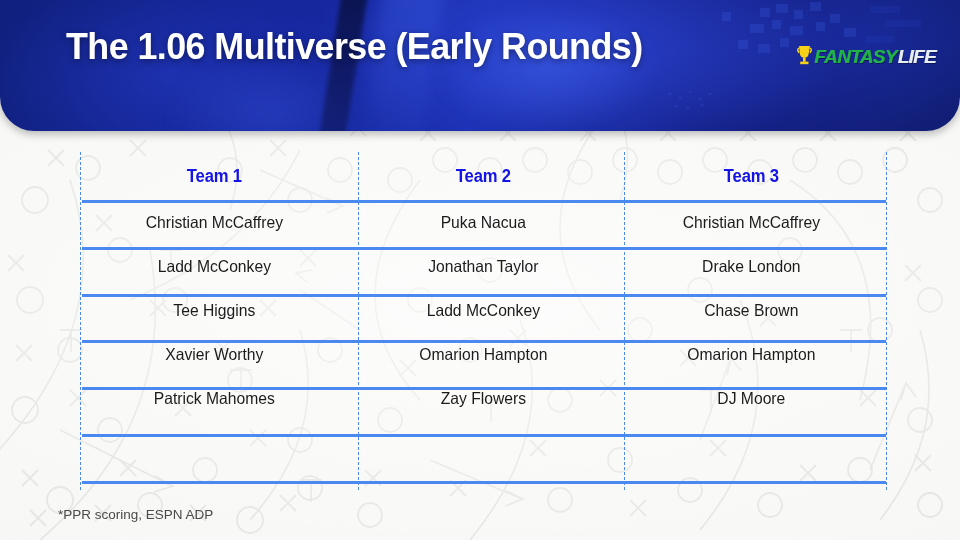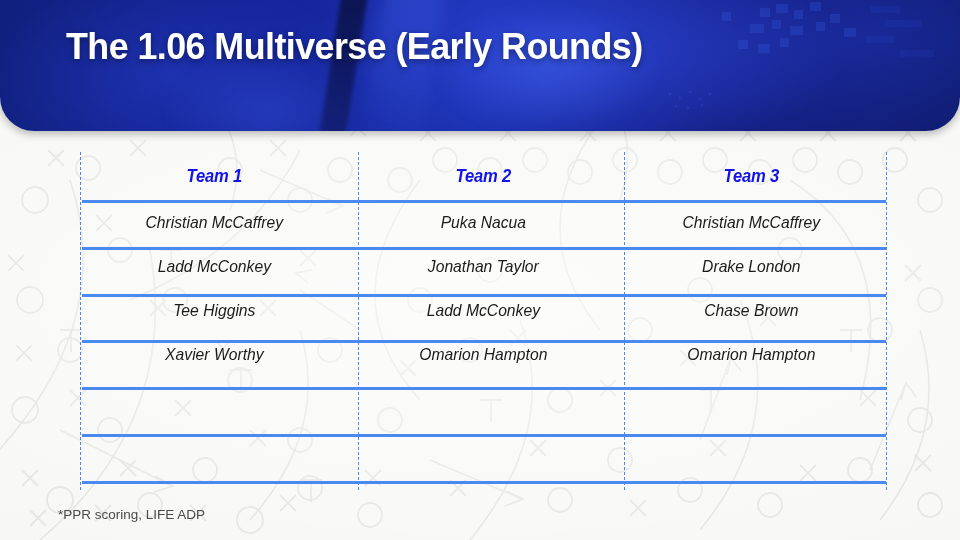--- a/index.html
+++ b/index.html
@@ -130,21 +130,20 @@
     text-shadow: 0.5px 0 0 #a9b4c0, 1px 0.5px 0 rgba(0,0,0,0.35);
   }
 
   
   #table-wrap {
     position: absolute;
     left: 80px;
     top: 152px;
     width: 806px;
     height: 338px;
-    font-style: italic;
   }
   #table {
     position: relative;
     width: 100%;
     height: 100%;
   }
 
   .row {
     display: flex;
     width: 100%;
@@ -393,20 +392,31 @@
           <circle cx="70" cy="101" r="1.6"></circle>
         <circle cx="80" cy="96" r="1.6"></circle>
           <circle cx="46" cy="108" r="1.6"></circle>
         <circle cx="58" cy="110" r="1.6"></circle>
           <circle cx="72" cy="107" r="1.6"></circle>
       </g>
     </svg>
 
     <div id="banner-title">The 1.06 Multiverse (Early Rounds)</div>
 
+    <div id="brand-logo">
+      <svg id="trophy-icon" width="17" height="24" viewBox="0 0 17 24" xmlns="http://www.w3.org/2000/svg">
+        <path d="M3 2 h11 l-1.4 8.2 a4.6 4.6 0 0 1 -4.3 3.6 a4.6 4.6 0 0 1 -4.3 -3.6 Z" fill="#f5d117"></path>
+        <path d="M3.2 3.4 C0.6 3.6 0.2 7.6 3.1 9.4 l0.5 -1.9 C2.2 6.6 2.2 4.9 3.4 4.8 Z" fill="#f5d117"></path>
+        <path d="M13.9 3.4 C16.5 3.6 16.9 7.6 14 9.4 l-0.5 -1.9 c1.4 -0.9 1.4 -2.6 0.2 -2.7 Z" fill="#f5d117"></path>
+        <rect x="7" y="13.4" width="2.6" height="4.4" fill="#f5d117"></rect>
+        <rect x="4.2" y="17.6" width="8.3" height="2.6" fill="#f5d117"></rect>
+      </svg>
+      <span class="logo-word" id="logo-fantasy">FANTASY</span>
+      <span class="logo-word" id="logo-life">LIFE</span>
+    </div>
   </div>
 
   <div id="table-wrap">
     <div id="table">
 
       <div class="vdash" id="vdash-left"></div>
       <div class="vdash" id="vdash-mid1"></div>
       <div class="vdash" id="vdash-mid2"></div>
       <div class="vdash" id="vdash-right"></div>
 
@@ -439,22 +449,27 @@
       </div>
       <div class="hrule" style="top:188.4px"></div>
 
       <div class="row">
         <div class="cell">Xavier Worthy</div>
         <div class="cell">Omarion Hampton</div>
         <div class="cell">Omarion Hampton</div>
       </div>
       <div class="hrule" style="top:235.2px"></div>
 
+      <div class="row">
+        <div class="cell">Patrick Mahomes</div>
+        <div class="cell">Zay Flowers</div>
+        <div class="cell">DJ Moore</div>
+      </div>
       <div class="hrule" style="top:282px"></div>
 
       <div class="hrule" style="top:328.8px"></div>
 
     </div>
   </div>
 
-  <div id="footnote">*PPR scoring, LIFE ADP</div>
+  <div id="footnote">*PPR scoring, ESPN ADP</div>
 
 </div>
 
 </body></html>

